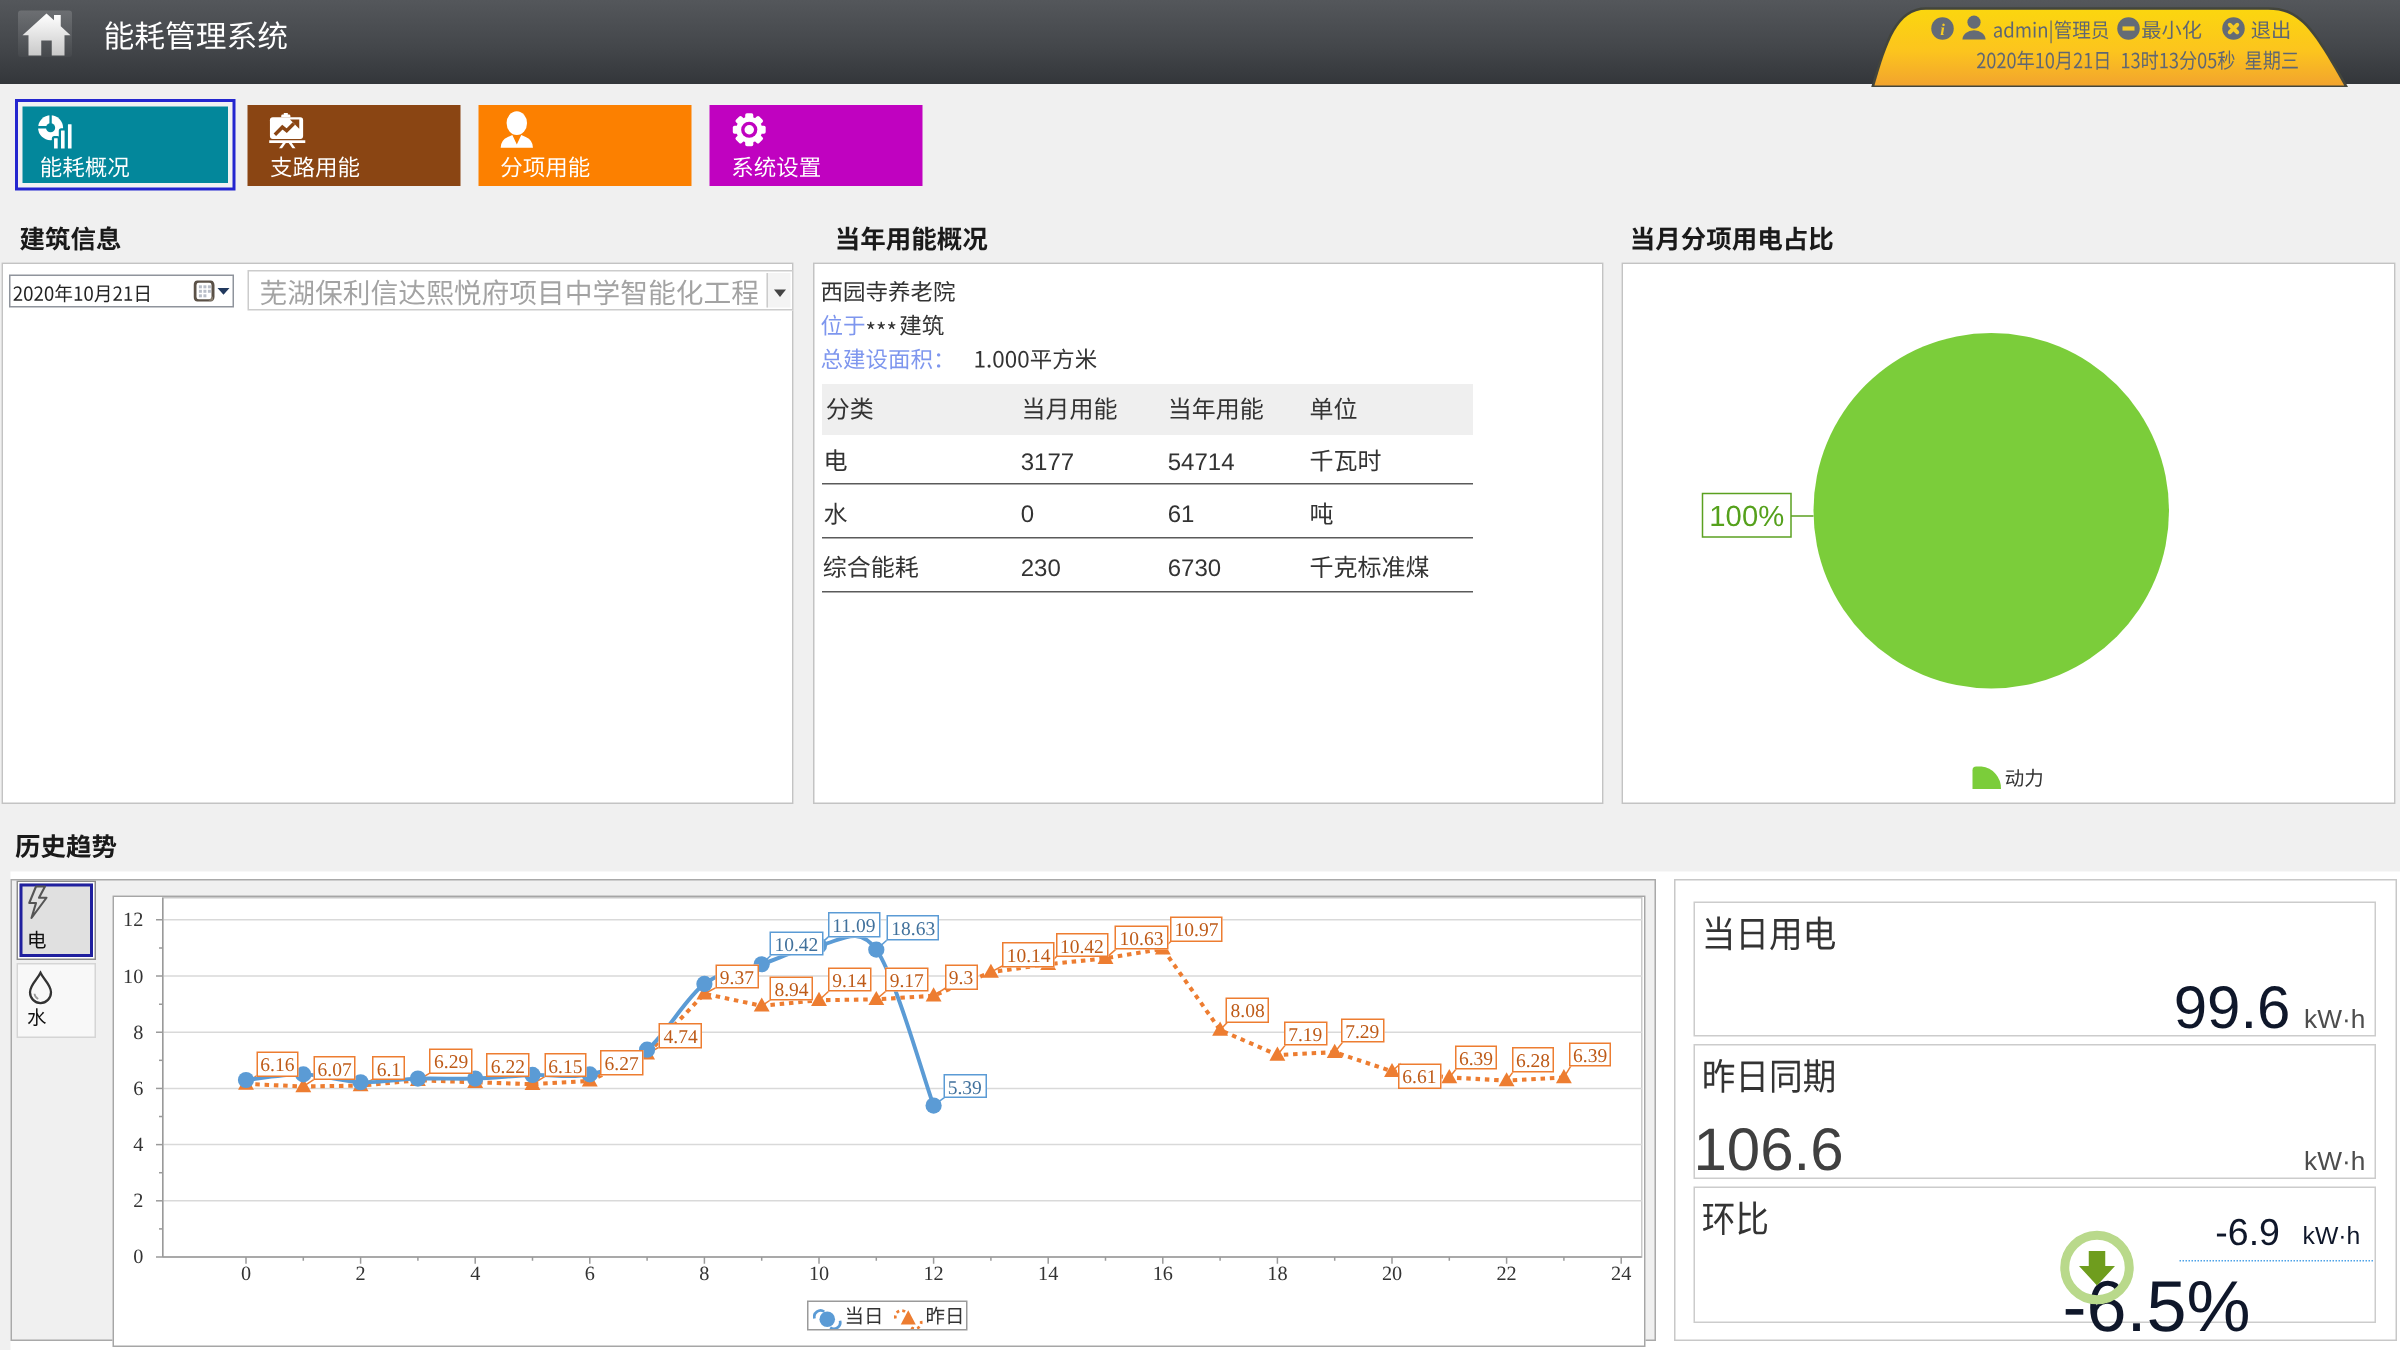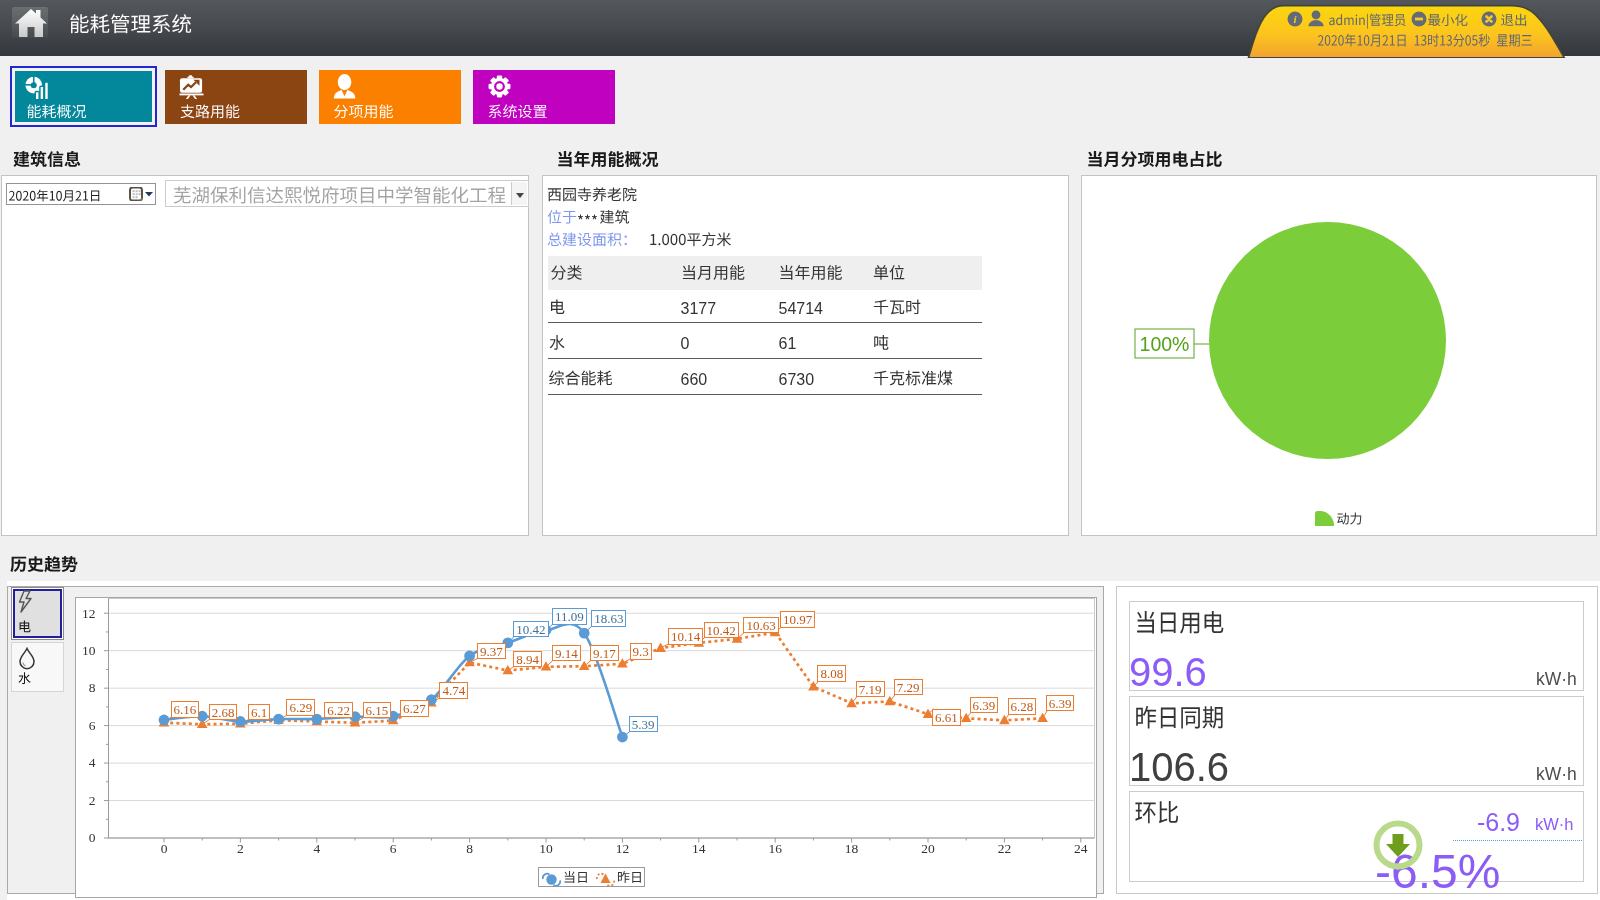--- a/index.html
+++ b/index.html
@@ -35,21 +35,21 @@
 #btn-w{position:absolute;left:3px;top:55px;width:53px;height:50px;border:1px solid #d5d5d5;background:#f8f8f8}
 #chartbox{position:absolute;left:67px;top:10px;width:1022px;height:301px;border:1px solid #a6a6a6;background:#fff}
 .lbl{position:absolute;font-family:"Liberation Serif",serif;font-size:13px;line-height:13.5px;padding:1px 2px 0;background:#fff;border:1px solid}
 .lblO{border-color:#ED7D31;color:#BE5A17}
 .lblB{border-color:#5B9BD5;color:#41719C}
 .leg{position:absolute;top:280px;height:20px;border:1px solid #9a9a9a;background:#fff}
 
 #statpanel{position:absolute;left:1116px;top:586px;width:482px;height:308px;border:1px solid #c8c8c8;background:#fff}
 .sbox{position:absolute;left:12px;width:455px;border:1px solid #ccc;background:#fff}
 .sval{position:absolute;right:10px;font-size:40px;color:#404040;letter-spacing:-1px}
-.blu{color:#8b5cf6;position:absolute}
+.blu{color:#0f172a;position:absolute}
 </style>
 </head>
 <body>
 
 <div id="hdr"></div>
 <div id="homebtn"></div>
 <svg class="abs" style="left:12px;top:6px" width="38" height="34" viewBox="0 0 38 34">
 <defs>
       <linearGradient id="hg" x1="0" y1="0" x2="0" y2="1">
         <stop offset="0" stop-color="#ffffff"></stop>
@@ -160,21 +160,21 @@
 </div>
 <div class="panel" id="p2">
   <div id="thead"></div>
   <div class="tline" style="top:146px"></div>
   <div class="tline" style="top:182px"></div>
   <div class="tline" style="top:218px"></div>
   <div class="num" style="left:137.5px;top:124px">3177</div>
   <div class="num" style="left:235.5px;top:124px">54714</div>
   <div class="num" style="left:137.5px;top:159px">0</div>
   <div class="num" style="left:235.5px;top:159px">61</div>
-  <div class="num" style="left:137.5px;top:194.5px">660</div>
+  <div class="num" style="left:137.5px;top:194.5px">230</div>
   <div class="num" style="left:235.5px;top:194.5px">6730</div>
 </div>
 <div class="panel" id="p3">
   <svg class="abs" style="left:0;top:0" width="514" height="359" viewBox="0 0 514 359">
     <circle cx="245.5" cy="164.5" r="118.5" fill="#7bcd3a"></circle>
     <path d="M112 168 L127 168" stroke="#5ba120" stroke-width="1" fill="none"></path>
     <rect x="53" y="153" width="59" height="29" fill="#fff" stroke="#5ba120" stroke-width="1"></rect>
     <text x="82.5" y="174.5" font-size="19.5" fill="#55a11c" text-anchor="middle" font-family="Liberation Sans">100%</text>
     <path d="M233 350 L233 337.5 Q233 335 235.5 335 L239 335 A 14.5 14.5 0 0 1 252 350 Z" fill="#7bcd3a"></path>
   </svg>
@@ -346,34 +346,34 @@
 </svg>
 </div>
 </div>
 
 <div id="statpanel">
   <div class="sbox" style="top:14px;height:90px"></div>
   <div class="sbox" style="top:109px;height:90px"></div>
   <div class="sbox" style="top:204px;height:91px"></div>
 </div>
 <div class="sval" style="right:1600px"></div>
-<div class="abs" style="left:1129px;top:650px;width:398px;font-size:40px;color:#8b5cf6">99.6</div>
+<div class="abs" style="left:1129px;top:650px;width:398px;text-align:right;font-size:40px;color:#0f172a">99.6</div>
 <div class="abs" style="left:1536px;top:669px;font-size:17.5px;color:#4d4d4d">kW·h</div>
 <div class="abs" style="left:1129px;top:745px;width:398px;text-align:left;font-size:40px;color:#404040">106.6</div>
 <div class="abs" style="left:1536px;top:764px;font-size:17.5px;color:#4d4d4d">kW·h</div>
 <div class="blu" style="left:1420px;top:808px;width:100px;text-align:right;font-size:25px">-6.9</div>
 <div class="blu" style="left:1535px;top:815px;font-size:16.5px">kW·h</div>
 <div class="abs" style="left:1453px;top:840px;width:129px;border-top:1px dotted #4da2e8"></div>
 <div class="blu" style="left:1375px;top:844px;width:200px;font-size:48px">-6.5%</div>
 <svg class="abs" style="left:1373px;top:820px" width="50" height="50" viewBox="0 0 50 50">
   <circle cx="25" cy="25" r="21.5" fill="none" stroke="#b9d98b" stroke-width="6"></circle>
   <path d="M19.5 14 L30.5 14 L30.5 24 L37 24 L25 37 L13 24 L19.5 24 Z" fill="#6f9d1e"></path>
 </svg>
 <div class="lbl lblO" style="left:170.5px;top:701px">6.16</div>
-<div class="lbl lblO" style="left:208.7px;top:703.7px">2.68</div>
+<div class="lbl lblO" style="left:208.7px;top:703.7px">6.07</div>
 <div class="lbl lblO" style="left:248.1px;top:703.7px">6.1</div>
 <div class="lbl lblO" style="left:286.4px;top:699.2px">6.29</div>
 <div class="lbl lblO" style="left:324.2px;top:701.9px">6.22</div>
 <div class="lbl lblO" style="left:362.5px;top:701.9px">6.15</div>
 <div class="lbl lblO" style="left:400px;top:700px">6.27</div>
 <div class="lbl lblO" style="left:439.4px;top:682px">4.74</div>
 <div class="lbl lblO" style="left:476.9px;top:642.6px">9.37</div>
 <div class="lbl lblO" style="left:513.3px;top:650.5px">8.94</div>
 <div class="lbl lblO" style="left:551.9px;top:644.5px">9.14</div>
 <div class="lbl lblO" style="left:590.1px;top:644.5px">9.17</div>

